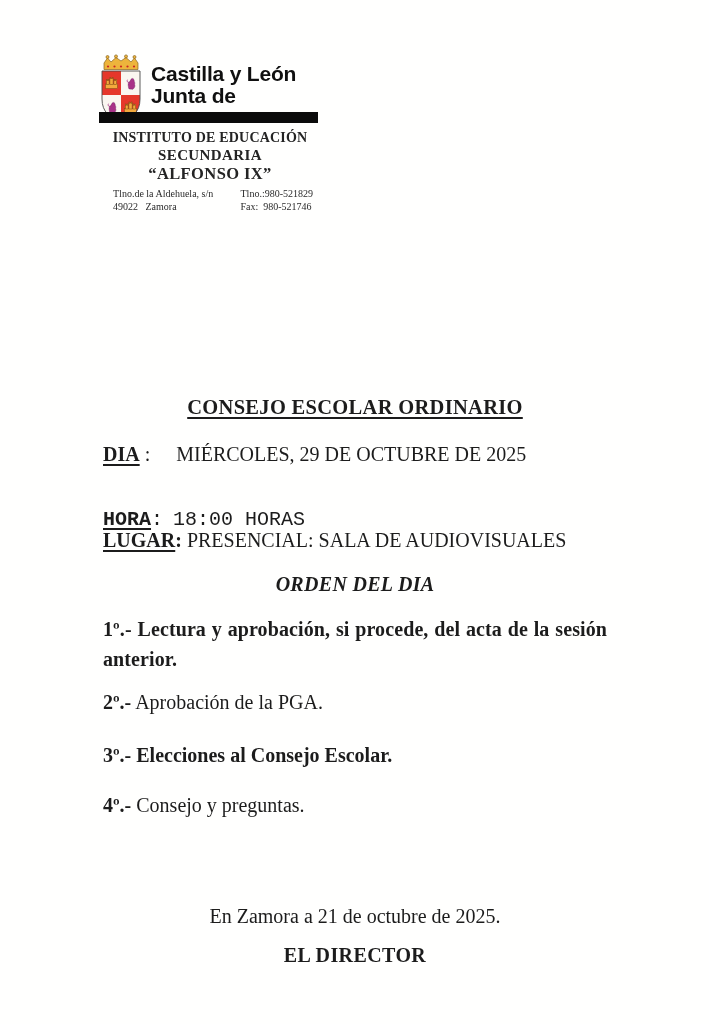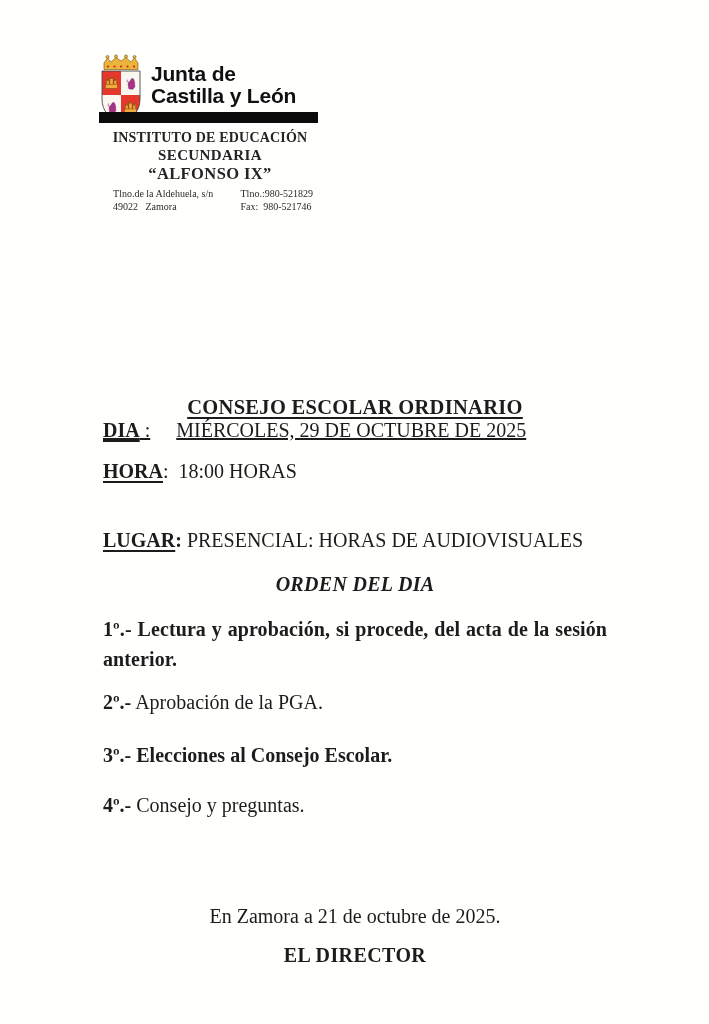--- a/index.html
+++ b/index.html
@@ -39,22 +39,22 @@
     position:absolute; left:103px; top:396px; width:504px; text-align:center;
     font-size:20.5px; font-weight:bold; letter-spacing:0.3px;
     text-decoration:underline; text-underline-offset:3px; text-decoration-thickness:1.6px;
   }
   .meta { position:absolute; left:103px; font-size:20px; white-space:nowrap; }
   .meta .label {
     font-weight:bold; text-decoration:underline;
     text-underline-offset:3px; text-decoration-thickness:1.6px;
   }
   .meta .sep { white-space:pre; }
-  .row-dia   { top:419px;text-decoration:underline; } .row-dia .sep   { padding-right:26px; }
-  .row-hora  { top:460px; } .row-hora .sep  { padding-right:10px; }
+  .row-dia   { top:443px; } .row-dia .sep   { padding-right:26px; }
+  .row-hora  { top:508px;font-family:Liberation Mono, monospace; } .row-hora .sep  { padding-right:10px; }
   .row-lugar { top:529px; } .row-lugar .sep { font-weight:bold; padding-right:5px; }
 
   .agenda-title {
     position:absolute; left:103px; top:573px; width:504px; text-align:center;
     font-weight:bold; font-size:20px; letter-spacing:0.3px;font-style:italic;
   }
   .item { position:absolute; left:103px; width:504px; font-size:20px; margin:0; line-height:30px; }
   .item .num { font-weight:bold; }
   #item1 { top:614px; font-weight:bold; text-align:justify; letter-spacing:0.1px; }
   #item2 { top:687px; }
@@ -116,22 +116,22 @@
           <rect x="3" y="41" width="19" height="25" fill="#faf6f0"></rect>
           <rect x="22" y="41" width="19" height="25" fill="#e5372b"></rect>
           <use href="#castle" transform="translate(6.5,23)"></use>
           <use href="#castle" transform="translate(25.5,47.5)"></use>
           <use href="#lion" transform="translate(27,23.5)"></use>
           <use href="#lion" transform="translate(8,47.5)"></use>
         </g>
         <path d="M3 17 H41 V45 C41 58 33 64.5 22 66 C11 64.5 3 58 3 45 Z" fill="none" stroke="#4a4a4a" stroke-width="0.9"></path>
       </svg>
       <div class="org-name">
+        <div>Castilla y León</div>
         <div>Junta de</div>
-        <div>Castilla y León</div>
       </div>
     </div>
   </div>
 
   <div class="bar"></div>
 
   <div class="institute">
     <div class="inst-1">INSTITUTO DE EDUCACIÓN</div>
     <div class="inst-2">SECUNDARIA</div>
     <div class="inst-3">“ALFONSO IX”</div>
@@ -147,21 +147,21 @@
 
   <div class="meta row-dia">
     <span class="label">DIA</span><span class="sep"> :</span><span class="value">MIÉRCOLES, 29 DE OCTUBRE DE 2025</span>
   </div>
 
   <div class="meta row-hora">
     <span class="label">HORA</span><span class="sep">:</span><span class="value">18:00 HORAS</span>
   </div>
 
   <div class="meta row-lugar">
-    <span class="label">LUGAR</span><span class="sep">:</span><span class="value">PRESENCIAL: HORAS DE AUDIOVISUALES</span>
+    <span class="label">LUGAR</span><span class="sep">:</span><span class="value">PRESENCIAL: SALA DE AUDIOVISUALES</span>
   </div>
 
   <div class="agenda-title">ORDEN DEL DIA</div>
 
   <p class="item" id="item1"><span class="num">1º.-</span> <span>Lectura y aprobación, si procede, del acta de la sesión anterior.</span></p>
 
   <p class="item" id="item2"><span class="num">2º.-</span> <span>Aprobación de la PGA.</span></p>
 
   <p class="item" id="item3"><span class="num">3º.-</span> <span>Elecciones al Consejo Escolar.</span></p>
 

